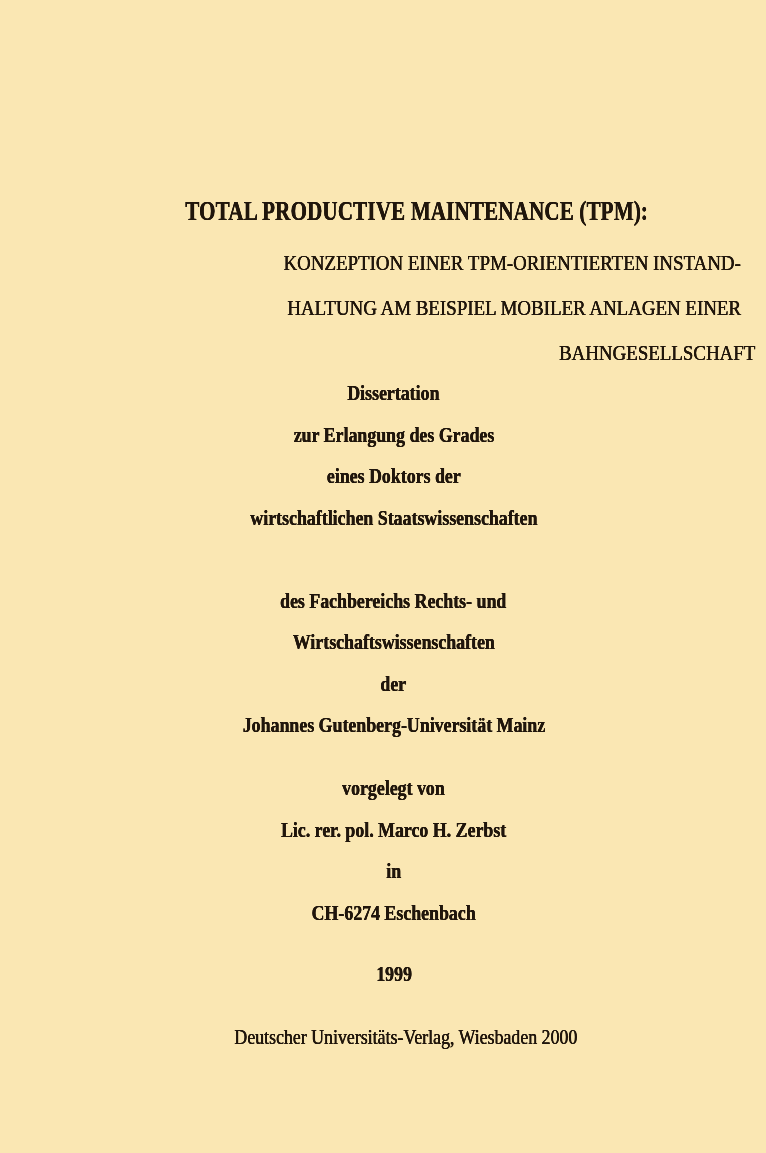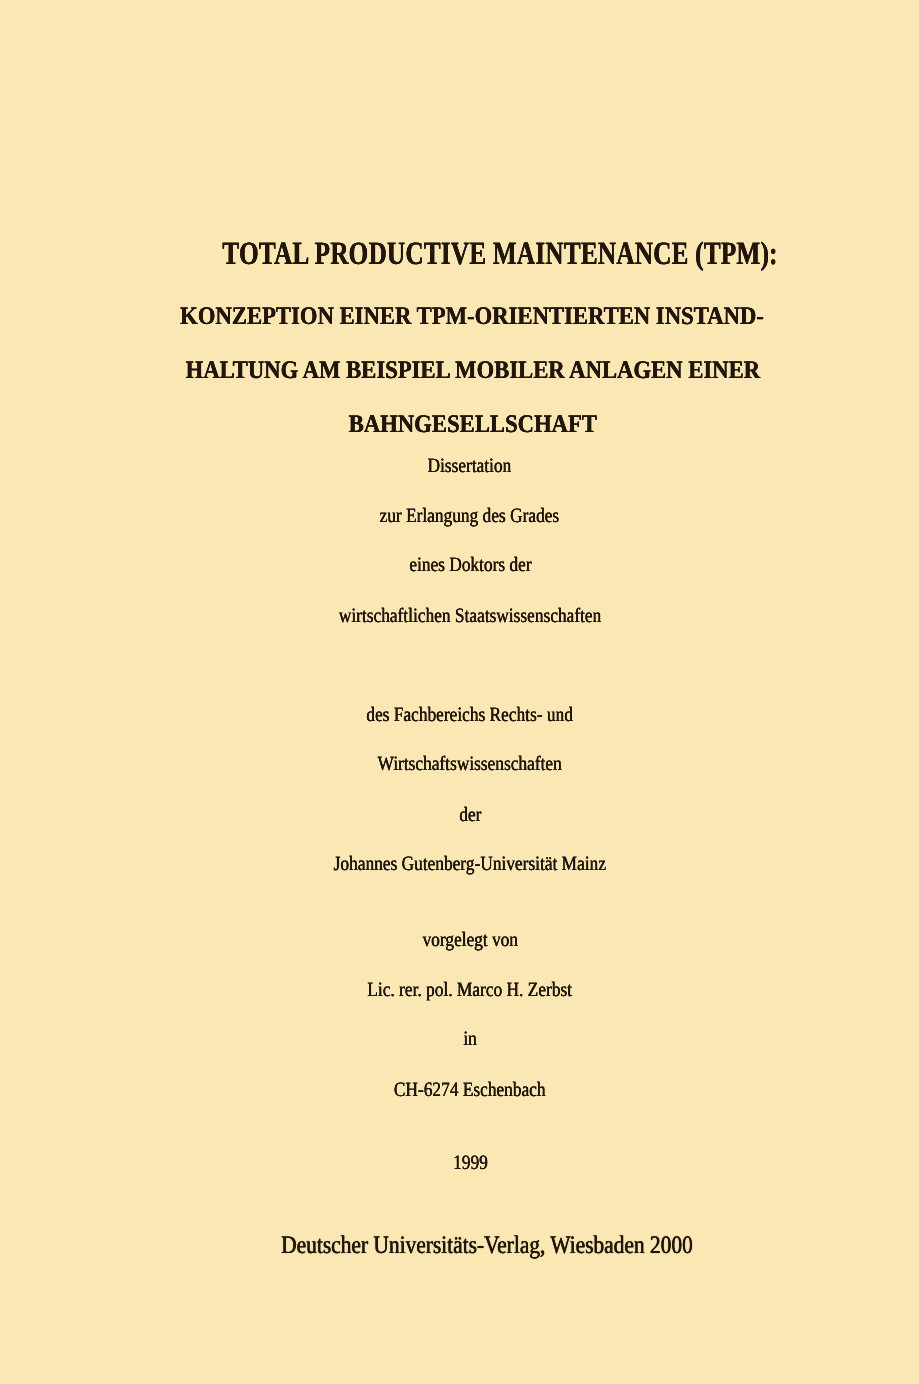--- a/index.html
+++ b/index.html
@@ -33,24 +33,25 @@
     font-size:27px;
     font-weight:bold;
     letter-spacing:0.2px;
     padding-left:40px;
   }
   .title > span{transform:scaleX(0.78);transform-origin:50% 50%;}
   .subtitle{
     top:229px;
     font-size:21px;
     line-height:22.5px;
-    font-weight:bold;
+    font-weight:normal;
+    text-align:right;
   }
   .subtitle > span{transform:scaleX(0.9);transform-origin:50% 50%;}
-  .bodyline{font-size:17px;}
+  .bodyline{font-size:21px;font-weight:bold;}
   .bodyline > span{transform:scaleX(0.85);transform-origin:50% 50%;}
   .publisher{font-size:21px;margin-left:25px;}
   .publisher > span{
     transform:scaleX(0.85);transform-origin:50% 50%;
     text-shadow:0 0 0.7px currentColor, 0.4px 0 0 currentColor;
   }
   
   .l0{top:362px}.l1{top:404px}.l2{top:445px}.l3{top:487px}.l4{top:528px}
   .l5{top:570px}.l6{top:611px}.l7{top:653px}.l8{top:694px}
   .l9{top:757px}.l10{top:799px}.l11{top:840px}.l12{top:882px}

